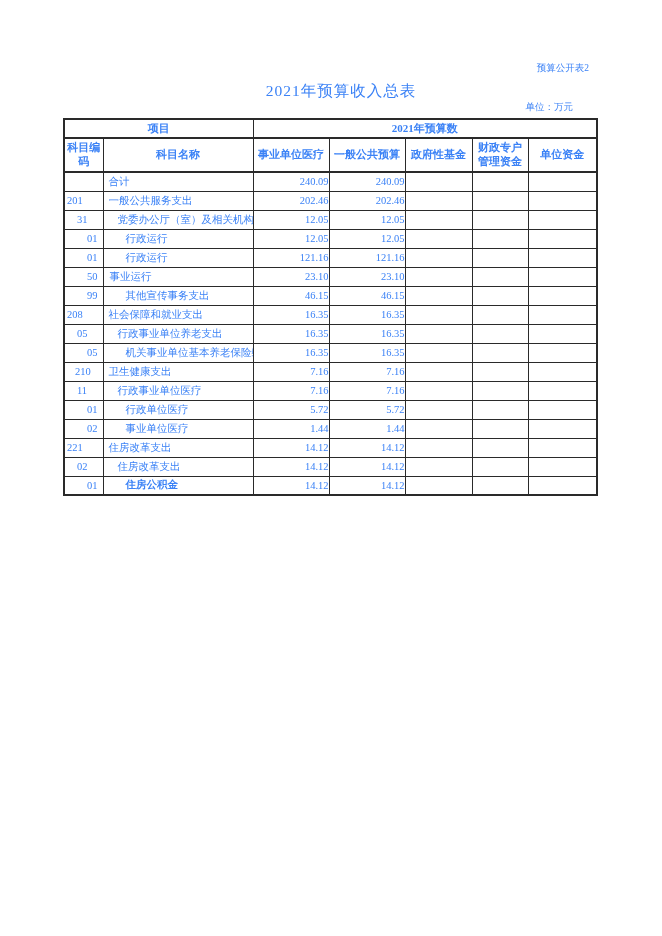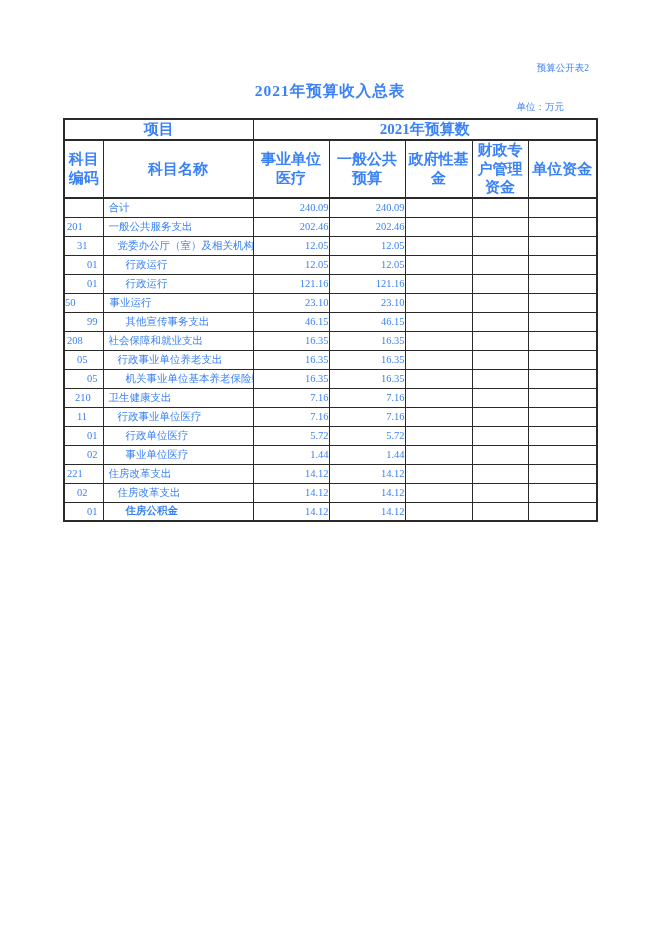--- a/index.html
+++ b/index.html
@@ -15,51 +15,51 @@
   .corner-label {
     position: absolute;
     top: 62px;
     right: 73px;
     font-size: 9.5px;
     white-space: nowrap;
   }
   .page-title {
     position: absolute;
     top: 81px;
-    left: 63px;
+    left: 74px;
     width: 534px;
     text-align: center;
     font-size: 15.5px;
-    font-weight: bold;
+    font-weight: normal;
     letter-spacing: 1px;
     white-space: nowrap;
   }
   .unit-note {
     position: absolute;
     top: 101px;
-    right: 98px;
+    right: 89px;
     font-size: 9.5px;
     white-space: nowrap;
   }
   table.budget {
     position: absolute;
     left: 63px;
     top: 118px;
     width: 534px;
     border-collapse: collapse;
     table-layout: fixed;
     border: 2px solid #2a2a2a;
   }
   table.budget th, table.budget td {
     border: 1px solid #2a2a2a;
     margin: 0;
     overflow: hidden;
   }
   table.budget thead th {
-    font-size: 15px;
+    font-size: 11px;
     font-weight: bold;
     text-align: center;
     vertical-align: middle;
     line-height: 1.25;
     padding: 0 2px;
   }
   tr.group-row { height: 19px; }
   tr.colhead-row { height: 34px; }
   tr.colhead-row th { border-bottom: 2px solid #2a2a2a; }
   tr.group-row th { border-bottom: 2px solid #2a2a2a; }
@@ -150,21 +150,21 @@
         <tr>
           <td class="code-cell" style="padding-left: 22px;">01</td>
           <td class="name-cell" style="padding-left: 22px;">行政运行</td>
           <td class="amount-cell">121.16</td>
           <td class="amount-cell">121.16</td>
           <td class="amount-cell"></td>
           <td class="amount-cell"></td>
           <td class="amount-cell"></td>
         </tr>
         <tr>
-          <td class="code-cell" style="">50</td>
+          <td class="code-cell" style="padding-left: 22px;">50</td>
           <td class="name-cell" style="padding-left: 6px;">事业运行</td>
           <td class="amount-cell">23.10</td>
           <td class="amount-cell">23.10</td>
           <td class="amount-cell"></td>
           <td class="amount-cell"></td>
           <td class="amount-cell"></td>
         </tr>
         <tr>
           <td class="code-cell" style="padding-left: 22px;">99</td>
           <td class="name-cell" style="padding-left: 22px;">其他宣传事务支出</td>

